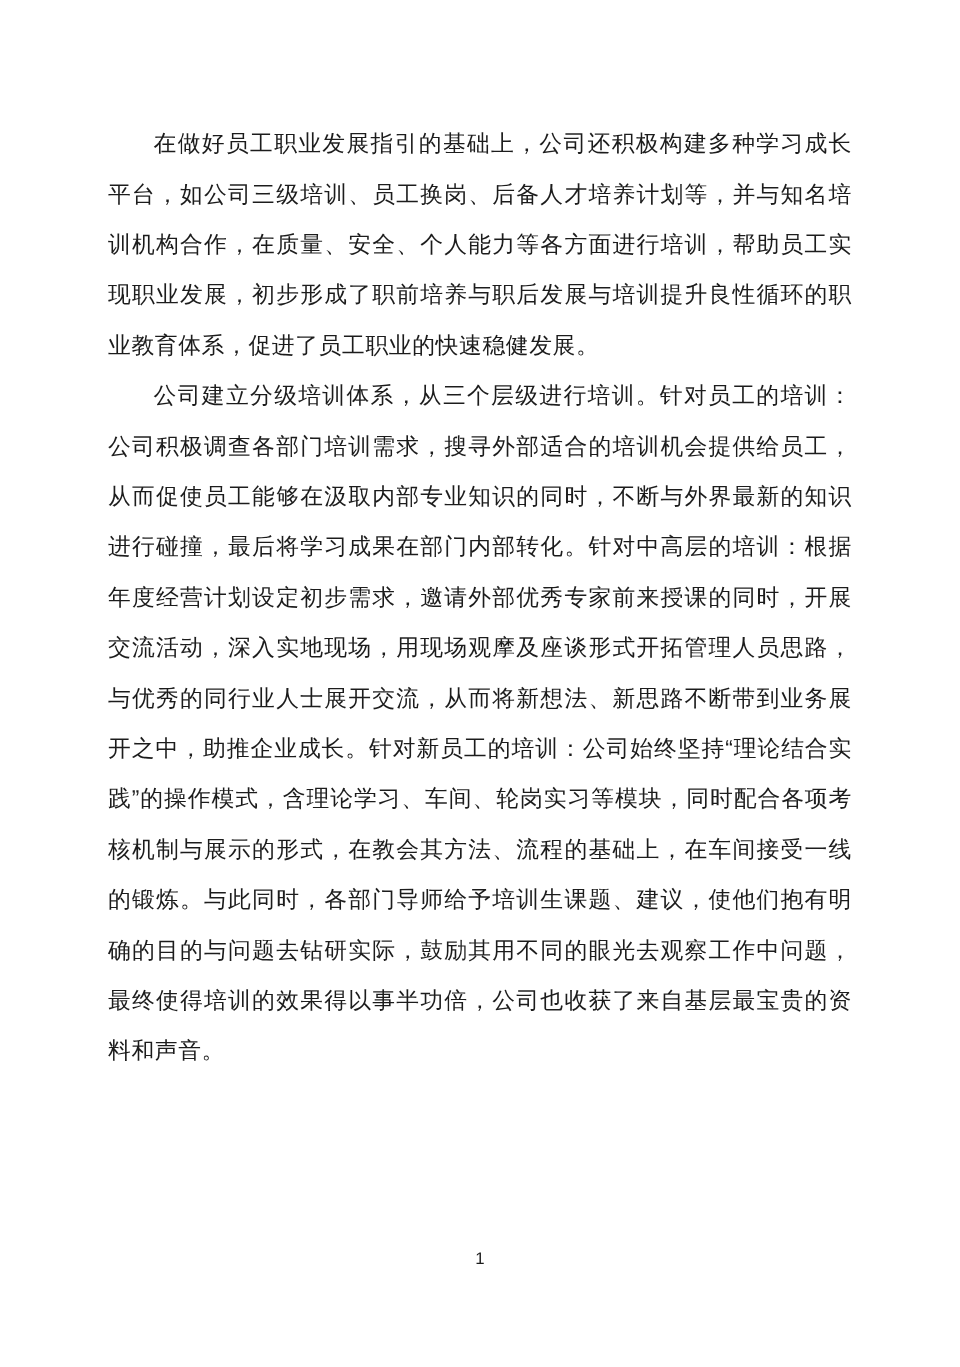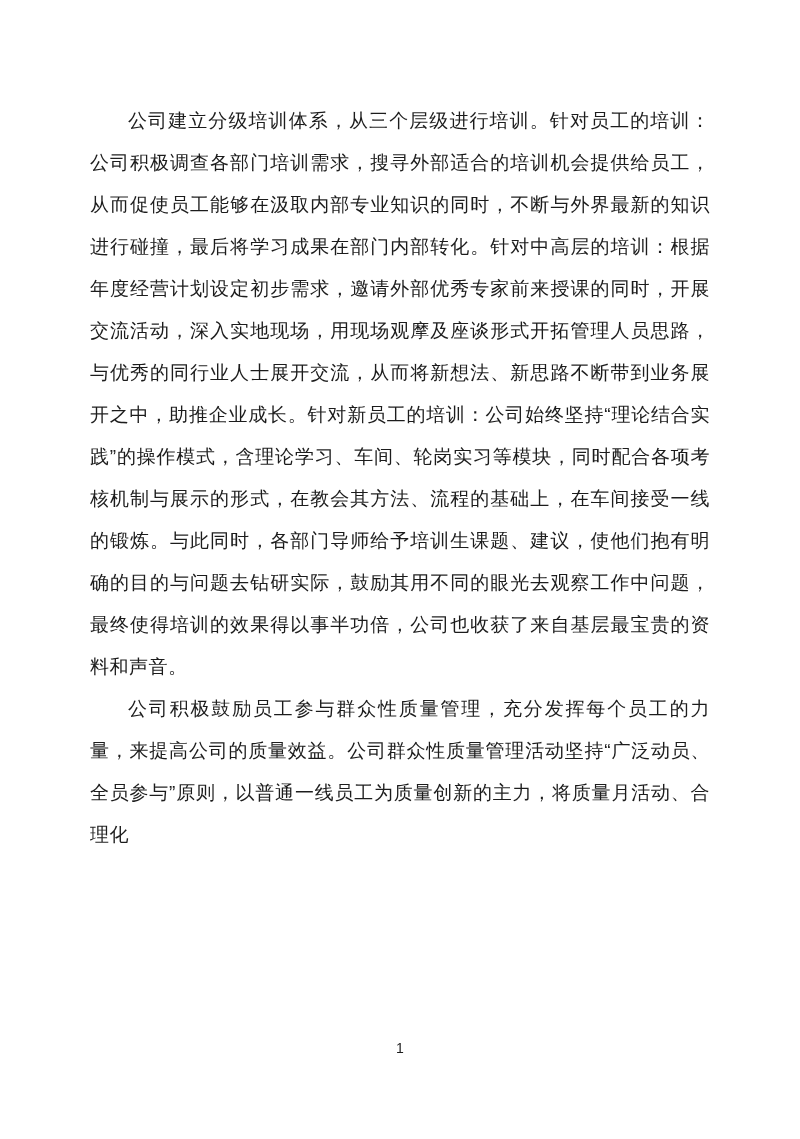--- a/index.html
+++ b/index.html
@@ -45,17 +45,17 @@
     text-align: center;
     font-size: 14px;
     color: #1c1c1c;
   }
 </style>
 </head>
 <body>
 
 <div class="page">
   <div class="content">
+    <p class="body-para">在做好员工职业发展指引的基础上，公司还积极构建多种学习成长平台，如公司三级培训、员工换岗、后备人才培养计划等，并与知名培训机构合作，在质量、安全、个人能力等各方面进行培训，帮助员工实现职业发展，初步形成了职前培养与职后发展与培训提升良性循环的职业教育体系，促进了员工职业的快速稳健发展。</p>
     <p class="body-para">公司建立分级培训体系，从三个层级进行培训。针对员工的培训：公司积极调查各部门培训需求，搜寻外部适合的培训机会提供给员工，从而促使员工能够在汲取内部专业知识的同时，不断与外界最新的知识进行碰撞，最后将学习成果在部门内部转化。针对中高层的培训：根据年度经营计划设定初步需求，邀请外部优秀专家前来授课的同时，开展交流活动，深入实地现场，用现场观摩及座谈形式开拓管理人员思路，与优秀的同行业人士展开交流，从而将新想法、新思路不断带到业务展开之中，助推企业成长。针对新员工的培训：公司始终坚持“理论结合实践”的操作模式，含理论学习、车间、轮岗实习等模块，同时配合各项考核机制与展示的形式，在教会其方法、流程的基础上，在车间接受一线的锻炼。与此同时，各部门导师给予培训生课题、建议，使他们抱有明确的目的与问题去钻研实际，鼓励其用不同的眼光去观察工作中问题，最终使得培训的效果得以事半功倍，公司也收获了来自基层最宝贵的资料和声音。</p>
-    <p class="body-para">公司积极鼓励员工参与群众性质量管理，充分发挥每个员工的力量，来提高公司的质量效益。公司群众性质量管理活动坚持“广泛动员、全员参与”原则，以普通一线员工为质量创新的主力，将质量月活动、合理化</p>
   </div>
   <div class="page-number">1</div>
 </div>
 
 </body></html>

